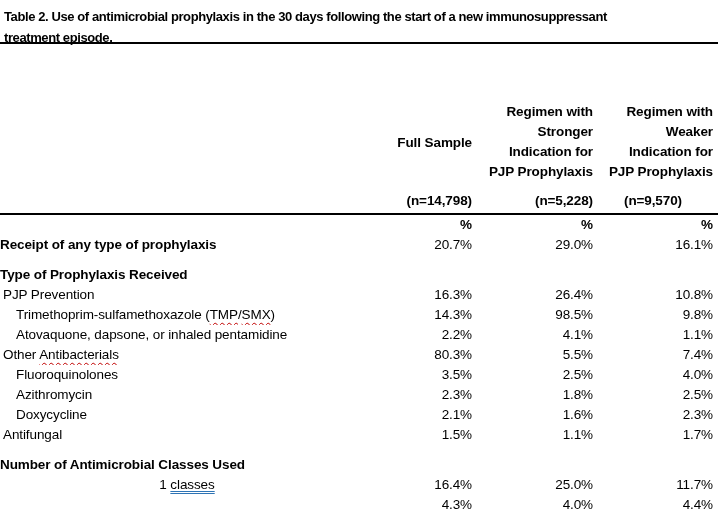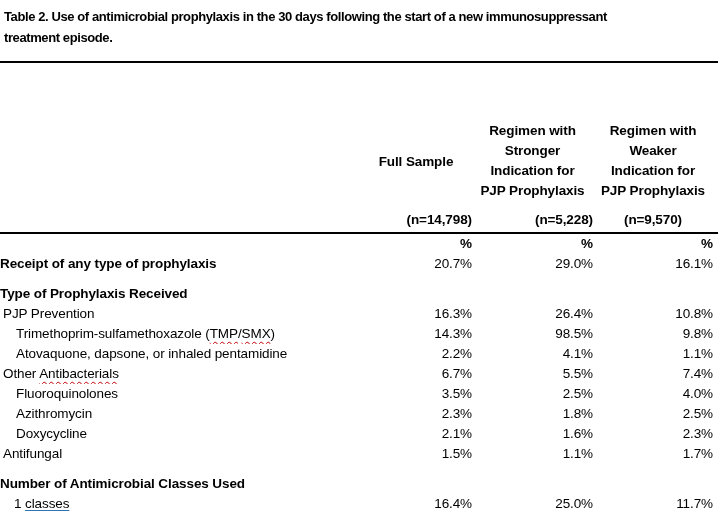--- a/index.html
+++ b/index.html
@@ -7,21 +7,21 @@
     position: relative;
     width: 718px;
     height: 511px;
     background: #ffffff;
     color: #000000;
     font-family: "Liberation Sans", sans-serif;
     overflow: hidden;
   }
   .title-block {
     box-sizing: border-box;
-    height: 61px;
+    height: 42px;
     padding: 6px 6px 0 4px;
     font-weight: bold;
     font-size: 13px;
     letter-spacing: -0.4px;
     line-height: 21px;
     white-space: nowrap;
   }
   table.t {
     border-collapse: collapse;
     table-layout: fixed;
@@ -32,20 +32,21 @@
   }
   col.c-label { width: 360px; }
   col.c-v1 { width: 112px; }
   col.c-v2 { width: 121px; }
   col.c-v3 { width: 125px; }
 
   thead th { font-weight: bold; padding: 0; }
   tr.hdr-row th {
     height: 109px;
     vertical-align: bottom;
+    text-align: right;
     line-height: 20px;
   }
   tr.hdr-row th.fs { padding-bottom: 29px; }
   tr.hdr-row th.last { padding-right: 5px; }
   tr.n-row th {
     height: 28px;
     vertical-align: bottom;
     text-align: right;
     padding-bottom: 3px;
     border-bottom: 2px solid var(--rule, #000);
@@ -62,21 +63,21 @@
     white-space: nowrap;
     overflow: hidden;
   }
   tbody tr.spacer td { height: 10px; line-height: 10px; }
   td.val { text-align: right; }
   td.val.last { padding-right: 5px; }
   td.unit { font-weight: bold; }
   td.lbl-bold { font-weight: bold; }
   td.lbl-plain { padding-left: 3px; margin-top: 33px; }
   td.lbl-indent { padding-left: 16px; }
-  td.lbl-classes { padding-left: 14px; }
+  td.lbl-classes { padding-left: 14px; text-align: center; }
 
   .mark-spell {
     text-decoration-line: underline;
     text-decoration-style: wavy;
     text-decoration-color: var(--spell, #c00000);
     text-decoration-thickness: 1px;
     text-underline-offset: 3px;
     text-align: right;
   }
   .mark-grammar {
@@ -165,21 +166,21 @@
           <td class="val last">9.8%</td>
         </tr>
         <tr>
           <td class="lbl lbl-indent"><span>Atovaquone, dapsone, or inhaled pentamidine</span></td>
           <td class="val">2.2%</td>
           <td class="val">4.1%</td>
           <td class="val last">1.1%</td>
         </tr>
         <tr>
           <td class="lbl lbl-plain"><span>Other </span><span class="mark-spell">Antibacterials</span></td>
-          <td class="val">6.7%</td>
+          <td class="val">80.3%</td>
           <td class="val">5.5%</td>
           <td class="val last">7.4%</td>
         </tr>
         <tr>
           <td class="lbl lbl-indent"><span>Fluoroquinolones</span></td>
           <td class="val">3.5%</td>
           <td class="val">2.5%</td>
           <td class="val last">4.0%</td>
         </tr>
         <tr>

